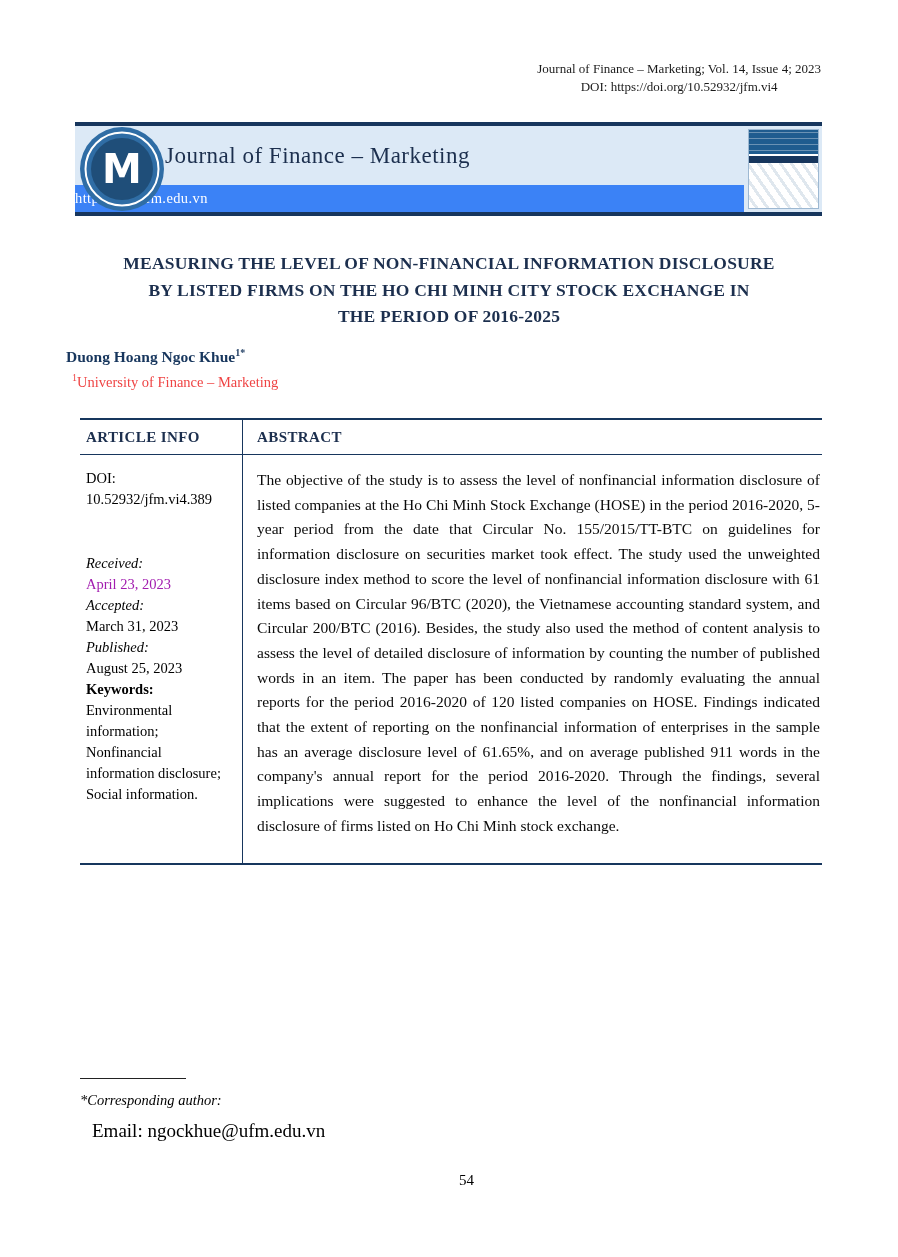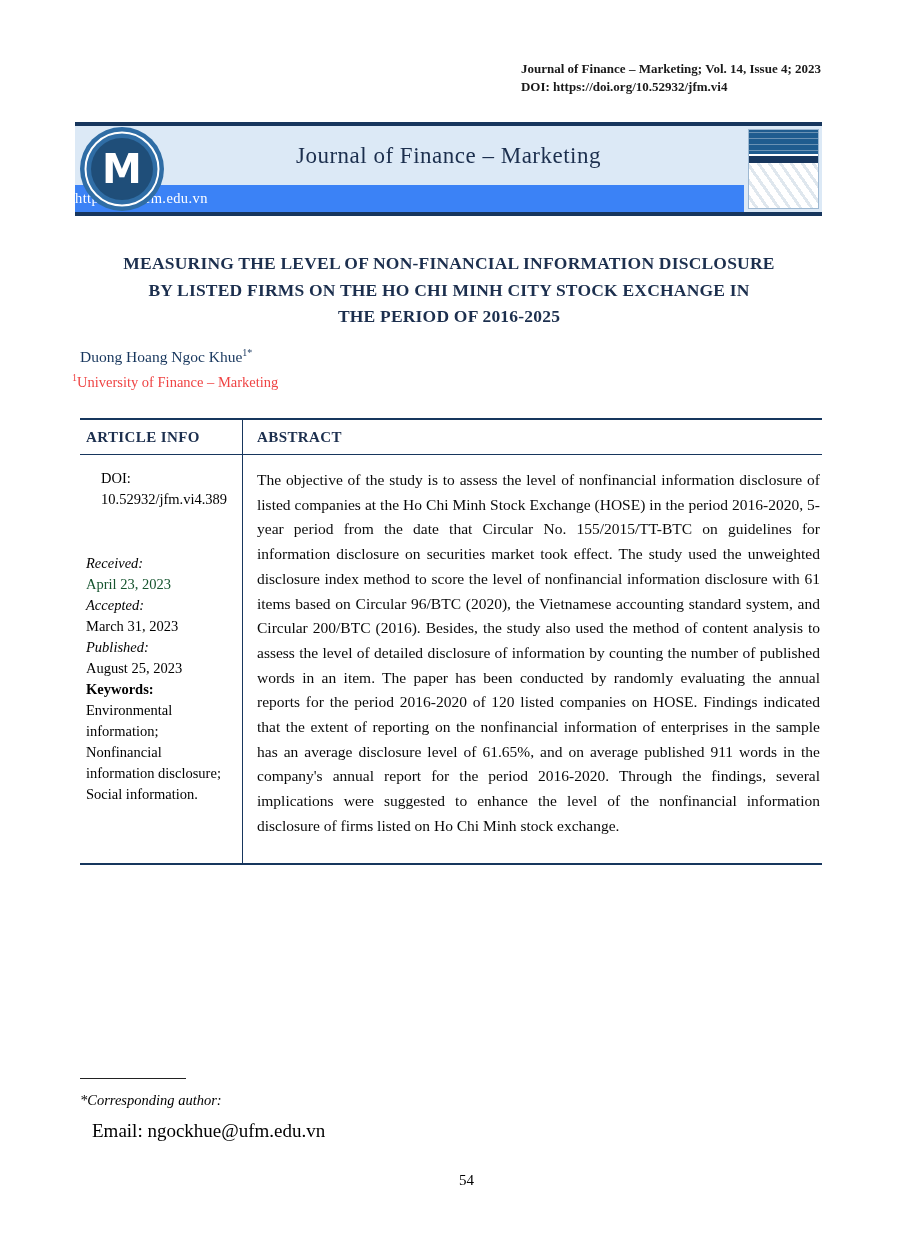--- a/index.html
+++ b/index.html
@@ -5,32 +5,32 @@
   * { margin:0; padding:0; box-sizing:border-box; }
   html,body { background:#9a9a9a; }
   body { font-family:"Liberation Serif", serif; }
   .page {
     position:relative; width:898px; height:1257px; margin:0 auto;
     background:#ffffff; overflow:hidden; color:#000;
   }
 
   
   .masthead {
-    position:absolute; top:60px; right:77px; text-align:left;
-    font-size:13px; line-height:17.5px; color:#1a1a1a;font-weight:bold;
+    position:absolute; top:60px; right:77px; text-align:center;
+    font-size:13px; line-height:17.5px; color:#1a1a1a;
   }
 
   
   .band {
     position:absolute; left:75px; right:76px; top:122px; height:94px;
     background:#dce9f6;
     border-top:4px solid #17365d; border-bottom:4px solid #17365d;
   }
   .band-title {
-    position:absolute; top:17px; left:90px; right:90px; text-align:center;
+    position:absolute; top:17px; left:90px; right:90px; 
     font-size:23px; color:#1c2f4e; letter-spacing:0.5px;
   }
   .band-strip {
     position:absolute; left:0; right:78px; bottom:0; height:27px;
     background:#3b82f6; color:#ffffff; 
     font-size:14.5px; line-height:27px; letter-spacing:0.4px;
   }
   .band-logo {
     position:absolute; left:4px; top:0px; width:86px; height:86px;
   }
@@ -45,22 +45,22 @@
   .thumb-body { height:47px;
     background:repeating-linear-gradient(55deg,#ffffff 0 6px,#dfe7ee 6px 9px); }
 
   
   .title {
     position:absolute; top:250px; left:70px; right:70px; text-align:center;
     font-weight:bold; font-size:17.5px; line-height:26.5px; color:#1c2f4e;
     white-space:pre-line; letter-spacing:0.2px;
   }
   .author {
-    position:absolute; top:347px; left:80px;
-    font-weight:normal; font-size:15.5px; color:#17365d;
+    position:absolute; top:347px; left:66px;
+    font-weight:bold; font-size:15.5px; color:#17365d;
   }
   .author sup, .affil sup { font-size:10px; }
   .affil {
     position:absolute; top:372px; left:72px; font-size:14.5px; color:#ef4444;
   }
 
   
   .infotable {
     position:absolute; top:418px; left:80px; right:76px;
     border-top:2.5px solid #17365d; border-bottom:2.5px solid #17365d;
@@ -71,22 +71,22 @@
   .thead { border-bottom:1.5px solid #17365d; }
   .thead .cell-l, .thead .cell-r {
     font-weight:bold; font-size:15px; color:#1c2f4e;
     padding:9px 0 8px 6px; letter-spacing:0.4px;
   }
   .thead .cell-r { padding-left:14px; }
   .tbody .cell-l { padding:13px 10px 24px 6px; font-size:14.5px; line-height:21px; }
   .tbody .cell-r { padding:13px 2px 24px 14px; }
 
   .lbl-italic { font-style:italic; }
-  .doi-block { margin-bottom:43px;margin-left:15px; }
-  .received-value { color:#14532d; }
+  .doi-block { margin-bottom:43px; }
+  .received-value { color:#a21caf; }
   .kw-block { }
   .kw-label { font-weight:bold; }
 
   .abstract-body {
     font-size:15.5px; line-height:24.7px; text-align:justify; color:#0a0a0a;
   }
 
   
   .foot-rule { position:absolute; left:80px; top:1078px; width:106px; border-top:1.5px solid #222; }
   .foot-corresponding { position:absolute; left:80px; top:1092px; font-style:italic; font-size:14.5px; }

